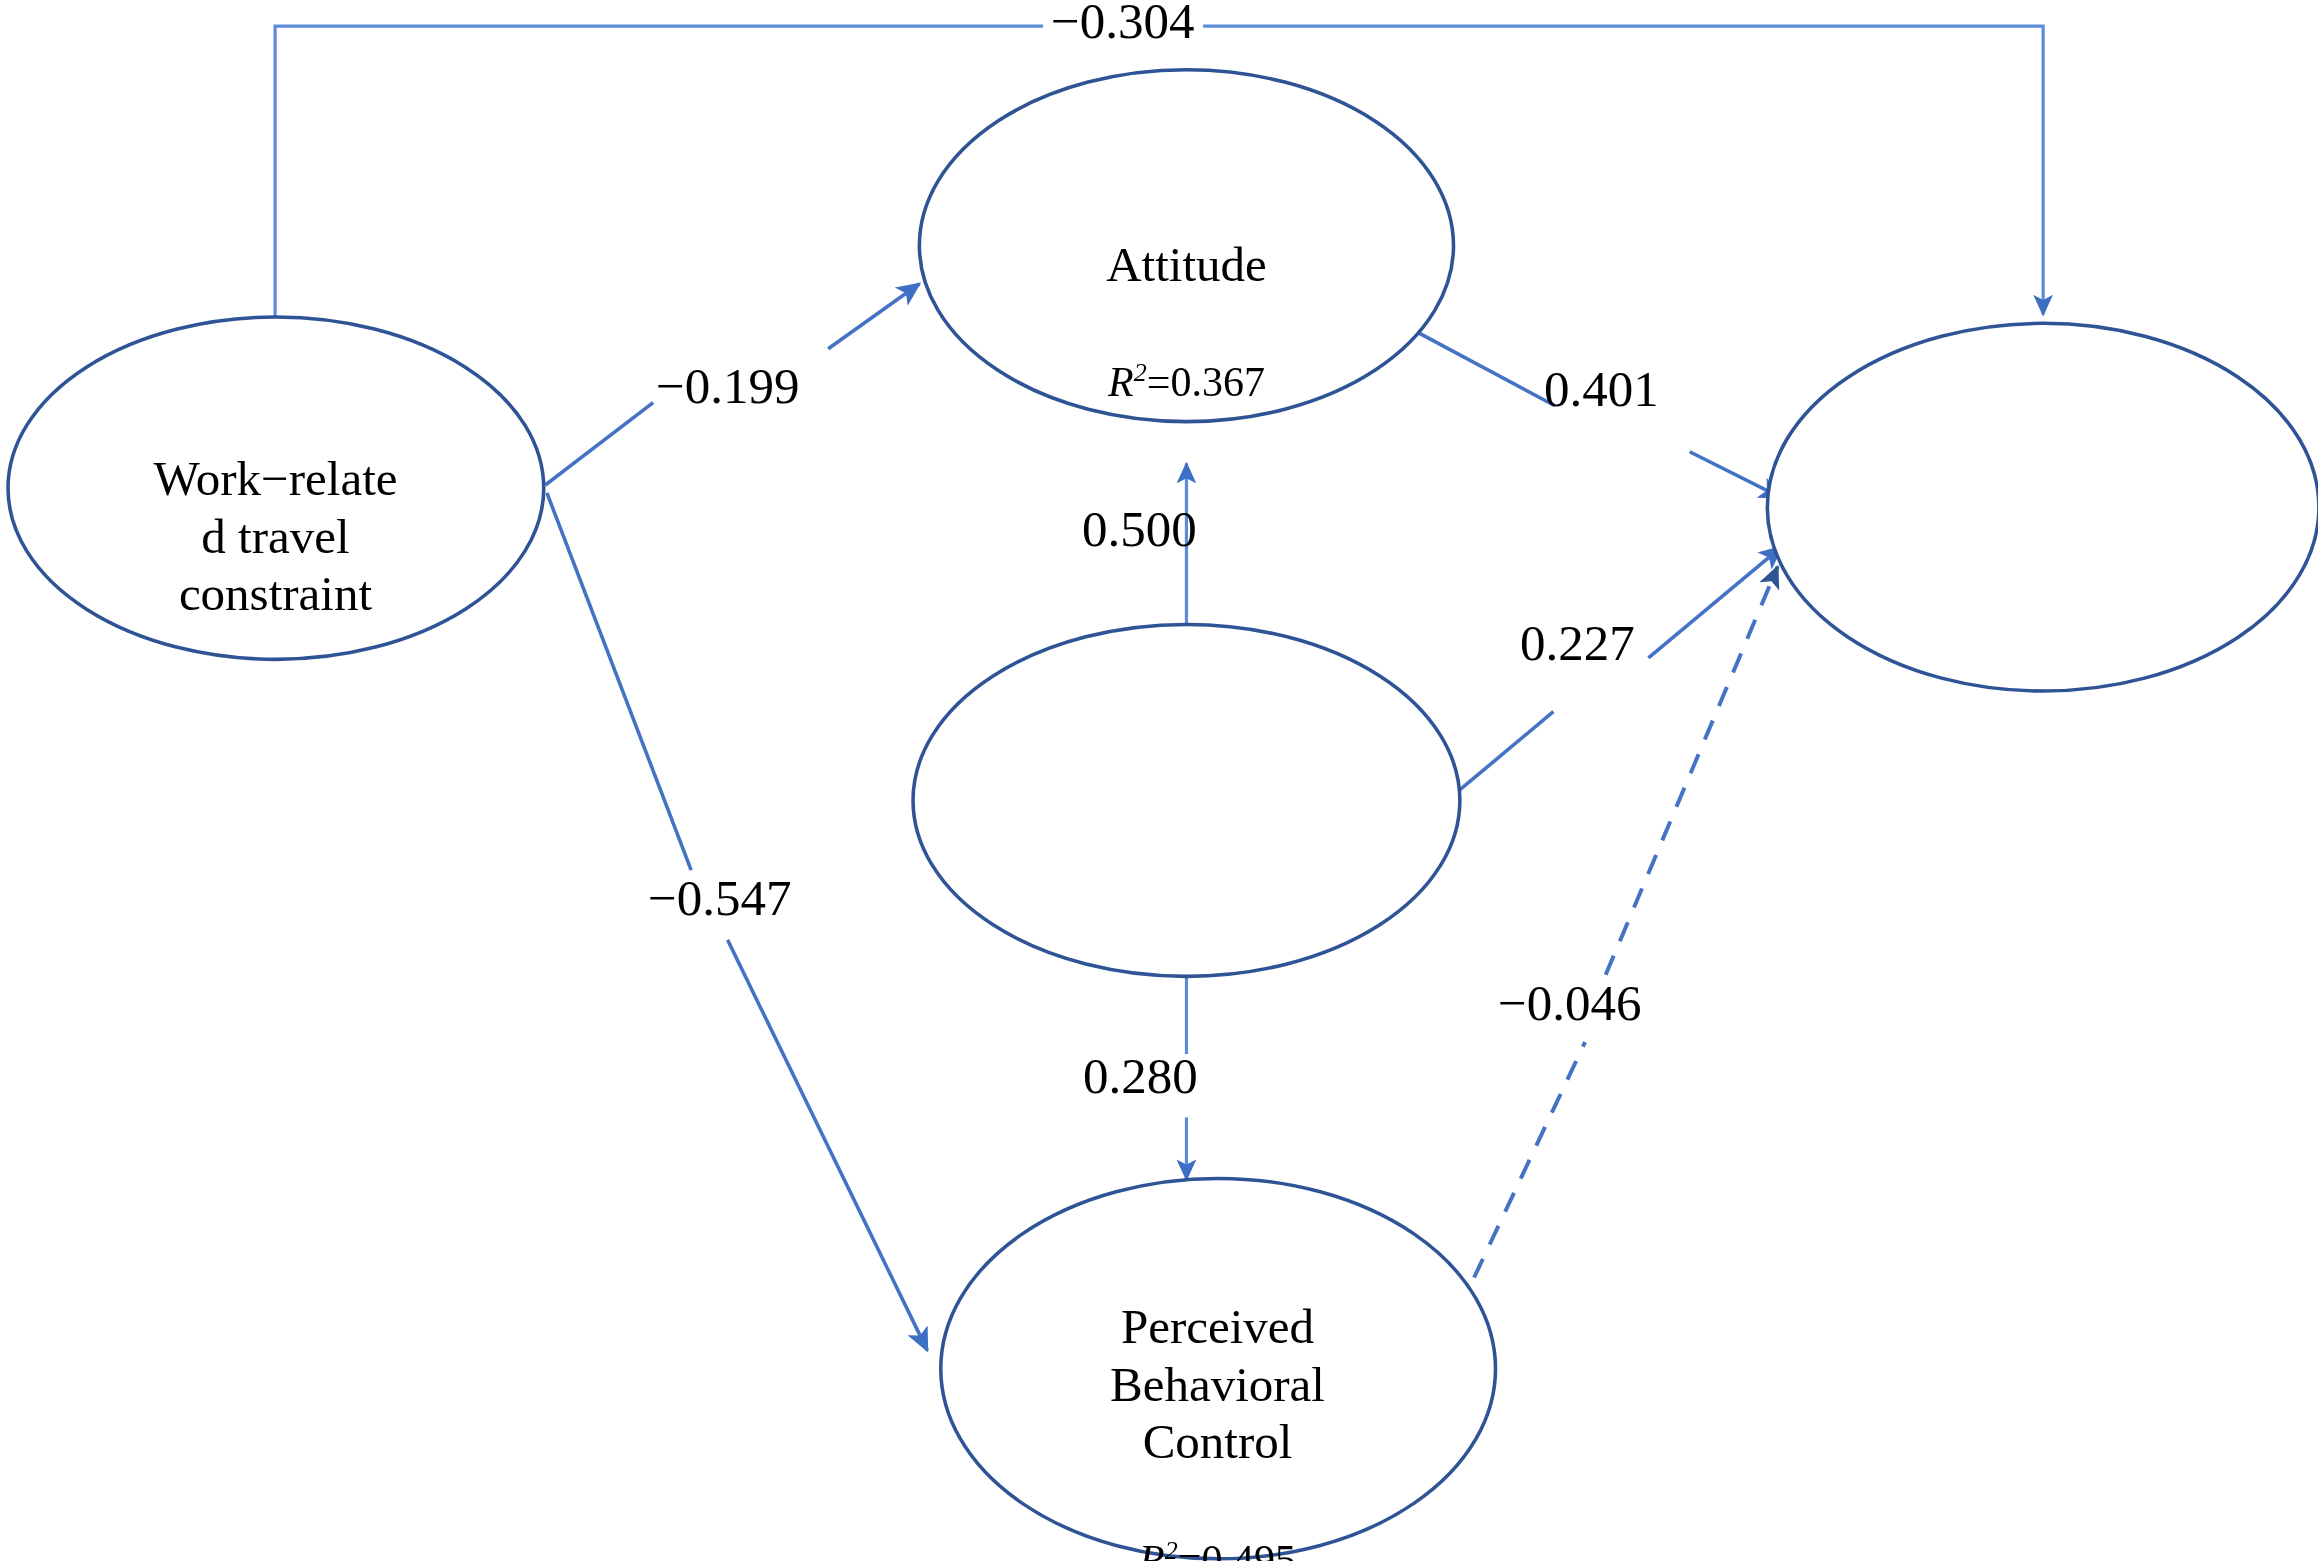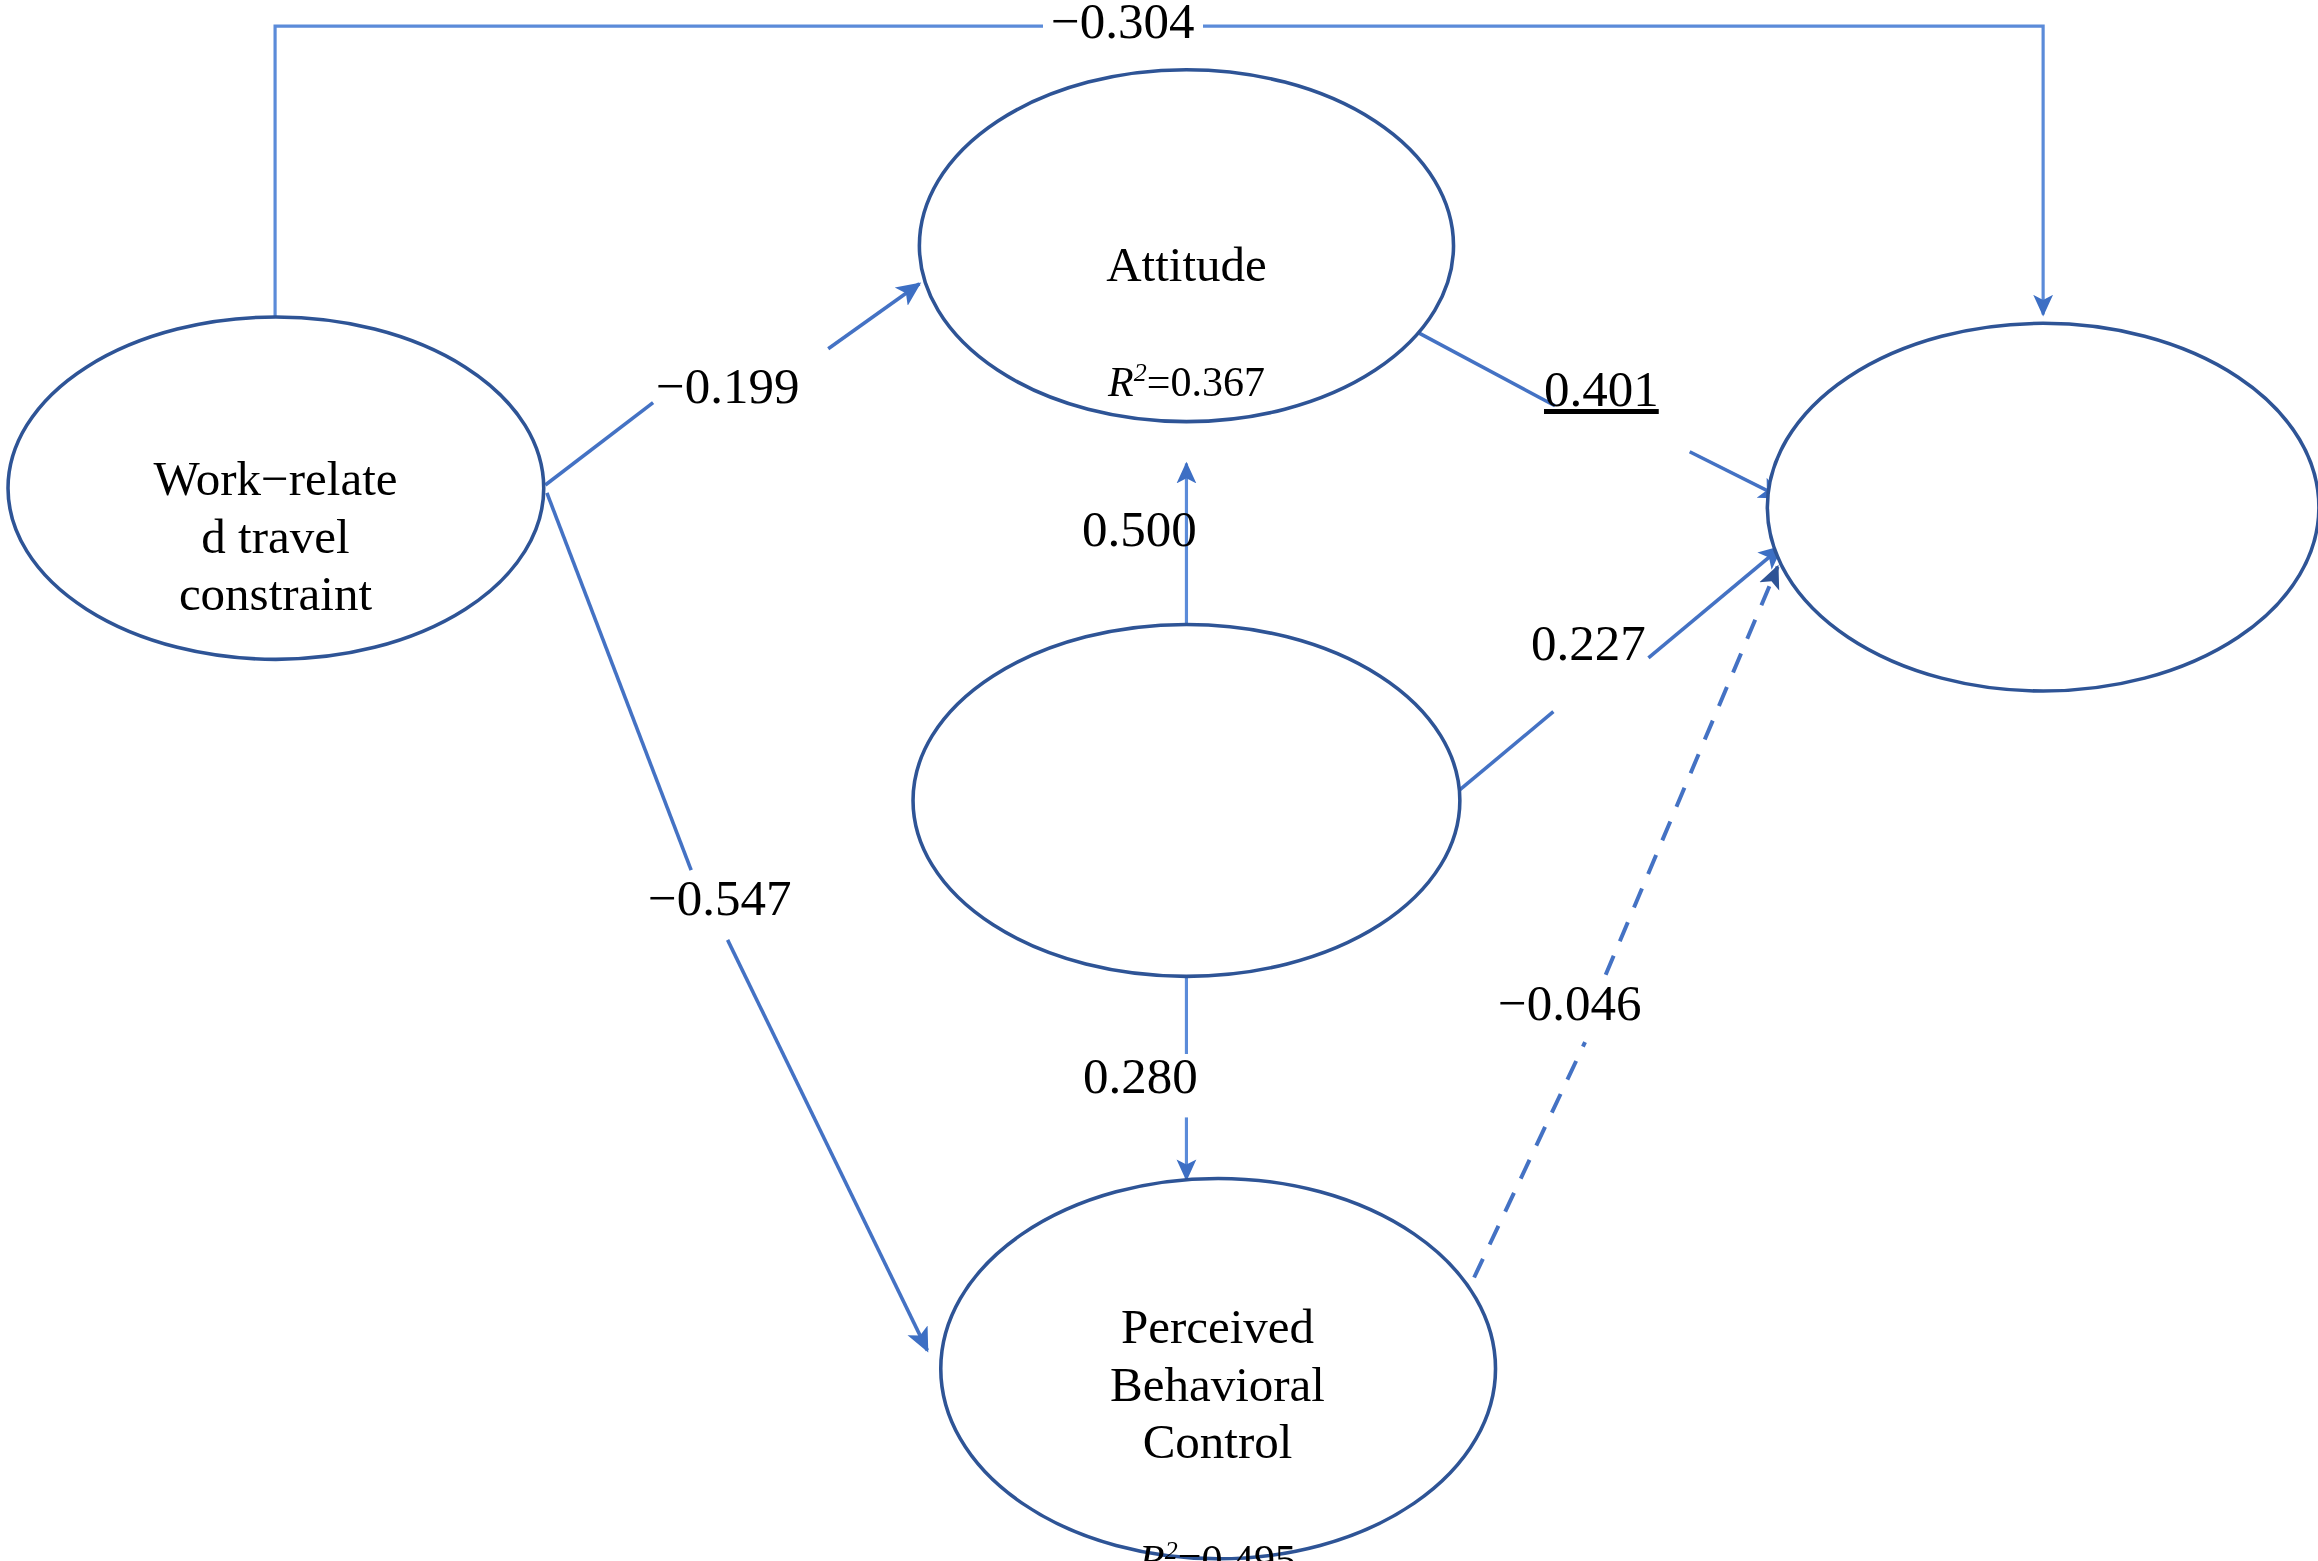--- a/index.html
+++ b/index.html
@@ -173,20 +173,20 @@
   <div class="coef-label" style="left:1043px; top:-6.3px;">−0.304</div>
 
   <div class="coef-label no-bg" style="left:648px; top:334px;margin-top:24px;">−0.199</div>
 
   <div class="coef-label no-bg" style="left:640px; top:870px;">−0.547</div>
 
   <div class="coef-label no-bg" style="left:1074px; top:501px;">0.500</div>
 
   <div class="coef-label no-bg" style="left:1075px; top:1048px;">0.280</div>
 
-  <div class="coef-label no-bg" style="left:1536px; top:361px;text-decoration:underline;">0.401</div>
+  <div class="coef-label no-bg" style="left:1536px; top:361px;">0.401</div>
 
-  <div class="coef-label no-bg" style="left:1512px; top:615px;margin-left:11px;">0.227</div>
+  <div class="coef-label no-bg" style="left:1512px; top:615px;">0.227</div>
 
   <div class="coef-label no-bg" style="left:1490px; top:975px;">−0.046</div>
 
 </div>
 
 
 </body></html>

